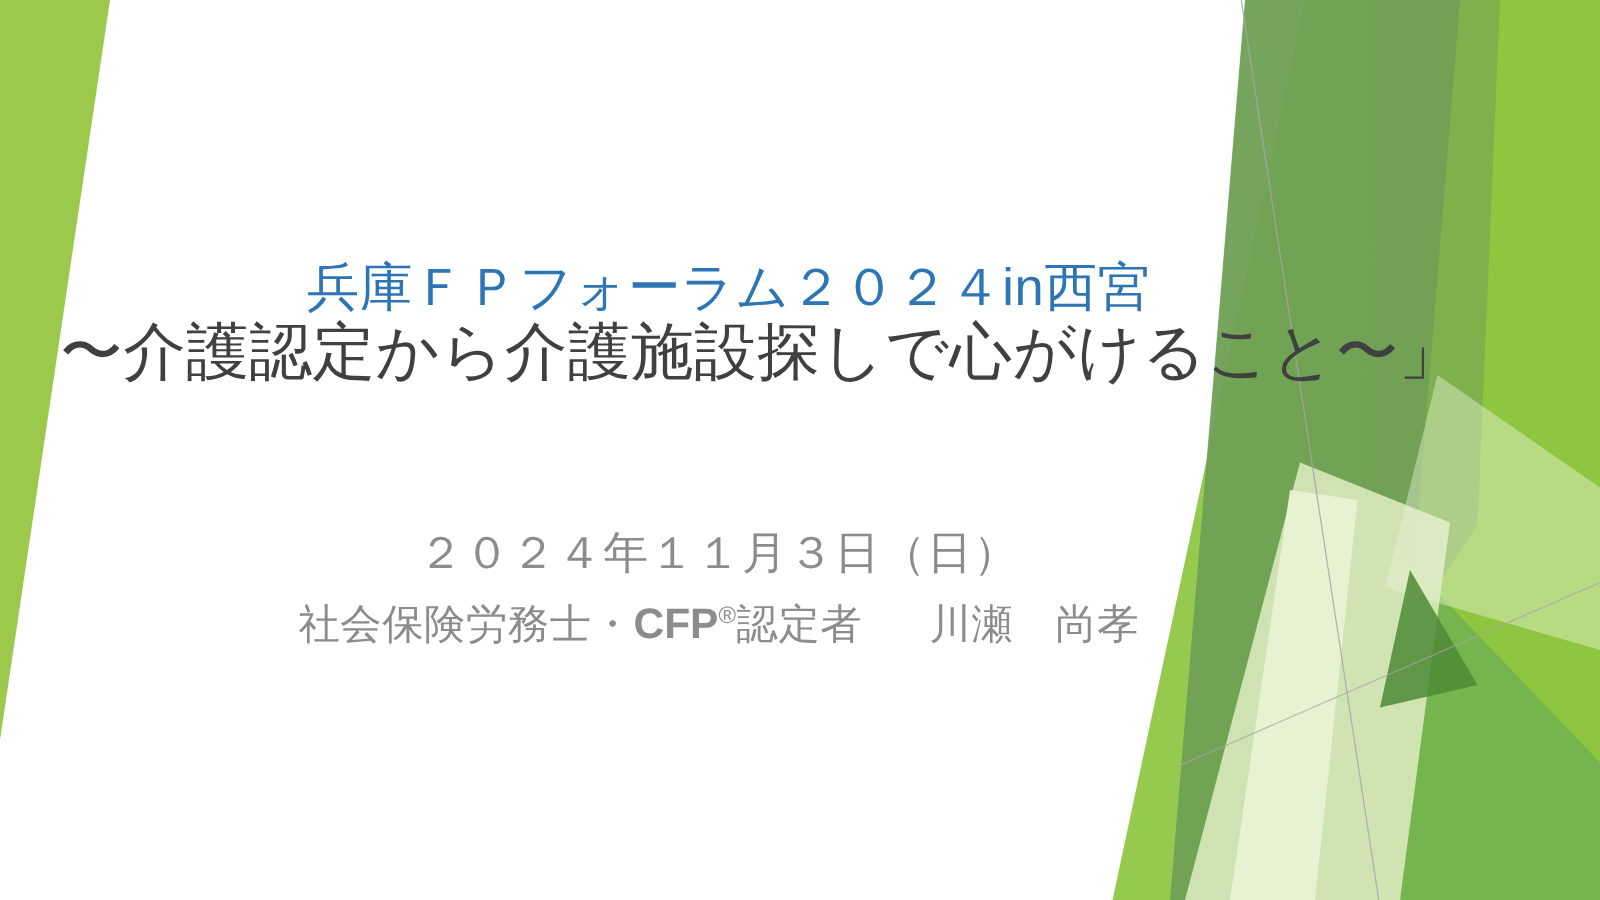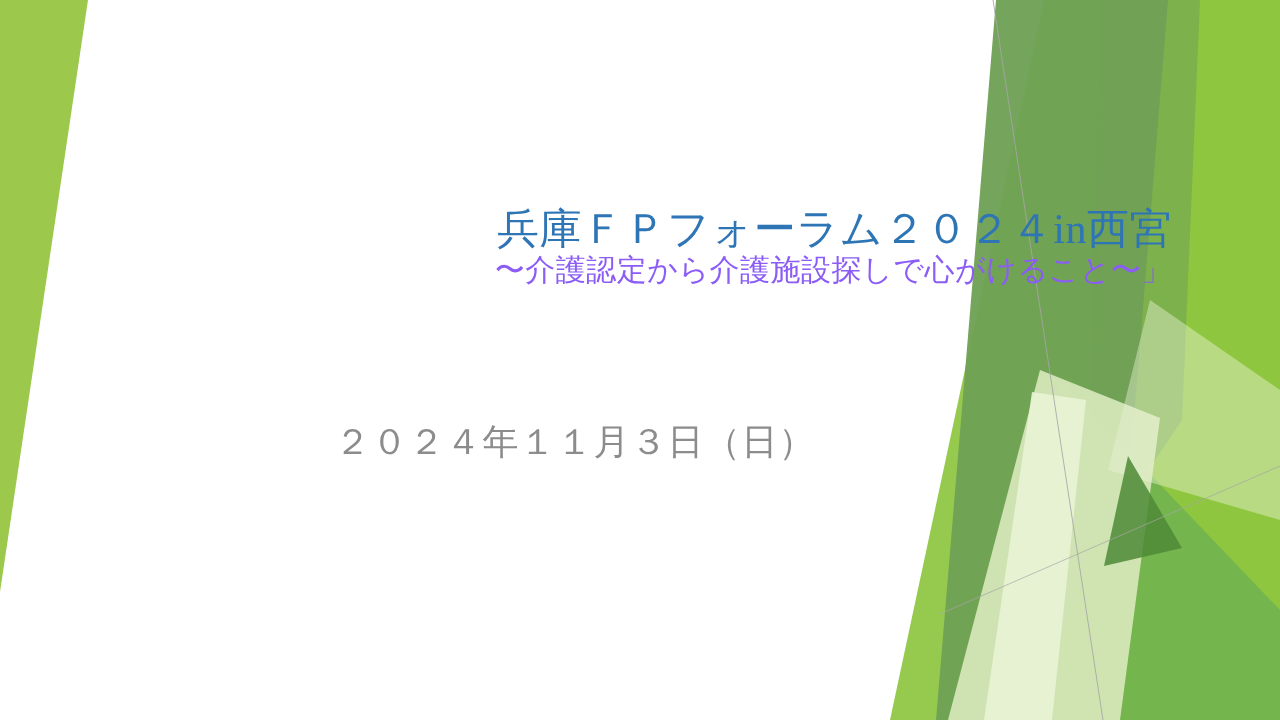--- a/index.html
+++ b/index.html
@@ -25,26 +25,25 @@
     position: absolute;
     inset: 0;
     width: 1280px;
     height: 720px;
     pointer-events: none;
   }
 
   
   #title-block {
     position: absolute;
-    left: 12px;
+    left: 0;
     top: 206px;
     width: 1160px;
-    text-align: right;
+    text-align: center;
     z-index: 5;
-    font-family: Liberation Serif, serif;
   }
 
   .title-line {
     white-space: nowrap;
     line-height: 1.12;
     letter-spacing: 0.5px;
   }
 
   #title-line-1 {
     font-size: 42px;
@@ -54,23 +53,23 @@
   }
 
   #title-line-2 {
     font-size: 42px;
     font-weight: 400;
     color: #0d0d0d;
     margin-left: 10px;
   }
 
   #title-line-3 {
-    font-size: 30px;
+    font-size: 50px;
     font-weight: 400;
-    color: #8b5cf6;
+    color: #404040;
     margin-left: 48px;
   }
 
   #subtitle-block {
     position: absolute;
     left: 0;
     top: 418px;
     width: 1150px;
     text-align: center;
     z-index: 5;
@@ -142,15 +141,18 @@
     <line x1="940" y1="614" x2="1280" y2="466" stroke="#A6A6A6" stroke-width="1" opacity="0.7"></line>
   </svg>
 
   <div id="title-block">
     <div class="title-line" id="title-line-1">兵庫ＦＰフォーラム２０２４in西宮</div>
     <div class="title-line" id="title-line-3">〜介護認定から介護施設探しで心がけること〜」</div>
   </div>
 
   <div id="subtitle-block">
     <div class="subtitle-line" id="subtitle-date">２０２４年１１月３日（日）</div>
+    <div class="subtitle-line" id="subtitle-presenter">
+      <span>社会保険労務士・</span><span class="cfp-mark">CFP</span><span class="reg-mark">®</span><span>認定者</span><span class="wide-space"></span><span>川瀬　尚孝</span>
+    </div>
   </div>
 
 </div>
 
 </body></html>

